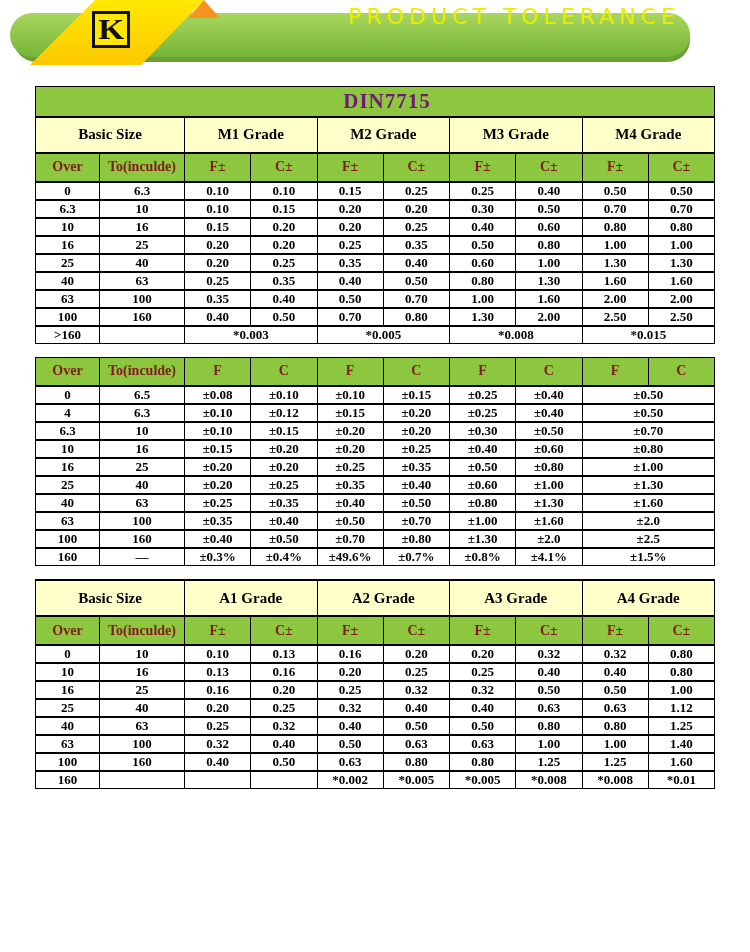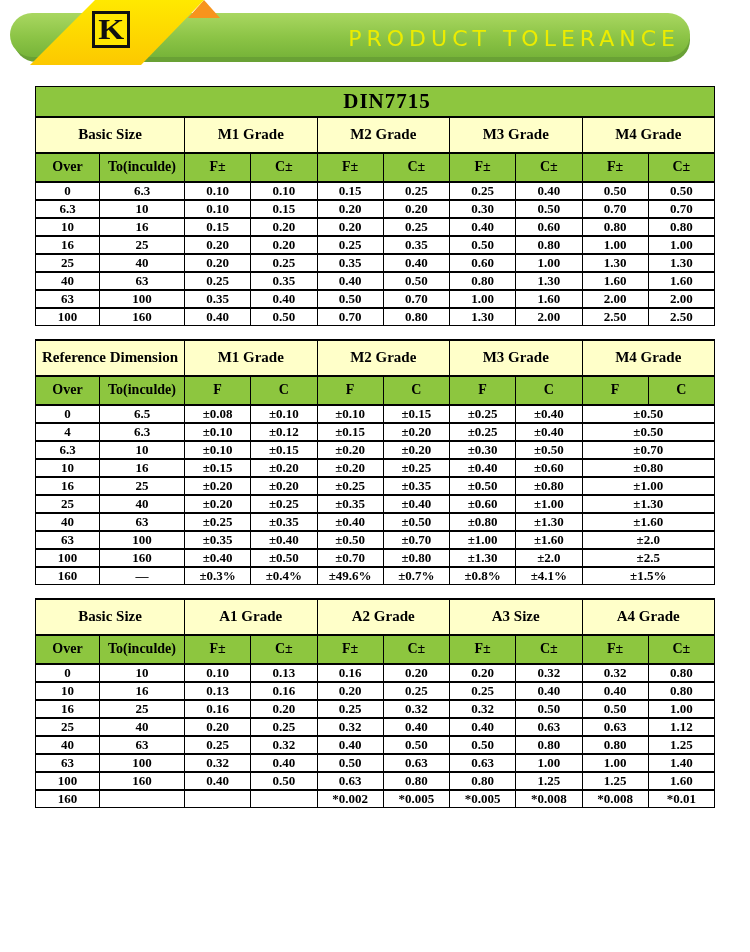--- a/index.html
+++ b/index.html
@@ -32,21 +32,21 @@
     background: #ffe600;
     border: 3px solid #101010;
     display: flex; align-items: center; justify-content: center;
   }
   .logo-box span {
     font-family: "Liberation Serif", serif;
     font-weight: bold; font-size: 29px; line-height: 1;
     color: #101010; transform: scaleX(1.15);
   }
   .banner-title {
-    position: absolute; right: 70px; top: 26px;
+    position: absolute; right: 70px; top: 4px;
     font-family: "DejaVu Sans", sans-serif;
     font-size: 22px; letter-spacing: 5px;
     color: #ecec00;
   }
 
   
   .tables { margin: 20px 35px 0 35px; }
   table.tol-table {
     width: 680px;
     border-collapse: collapse;
@@ -56,39 +56,39 @@
   }
   table.tol-table td {
     border: 1px solid #000;
     text-align: center;
     vertical-align: middle;
     overflow: hidden;
     white-space: nowrap;
   }
   tr.title-row td {
     background: #8dc63f;
-    color: #000000;
+    color: #701a75;
     font-weight: bold;
     font-size: 21px;
     letter-spacing: 1px;
     height: 30px;
     padding-left: 24px;
   }
   tr.grade-row td {
     background: #ffffc9;
     color: #000;
     font-weight: bold;
     font-size: 15px;
     height: 36px;
     border-top-width: 2px;
     border-bottom-width: 2px;
   }
   tr.sub-row td {
     background: #8dc63f;
-    color: #000000;
+    color: #7f1d1d;
     font-weight: bold;
     font-size: 14px;
     height: 29px;
     border-bottom-width: 2px;
   }
   tbody.data-body td {
     background: #ffffff;
     color: #000;
     font-weight: bold;
     font-size: 13px;
@@ -247,44 +247,45 @@
           <td>160</td>
           <td>0.40</td>
           <td>0.50</td>
           <td>0.70</td>
           <td>0.80</td>
           <td>1.30</td>
           <td>2.00</td>
           <td>2.50</td>
           <td>2.50</td>
         </tr>
+        <tr>
+          <td>&gt;160</td>
+          <td></td>
+          <td colspan="2">*0.003</td>
+          <td colspan="2">*0.005</td>
+          <td colspan="2">*0.008</td>
+          <td colspan="2">*0.015</td>
+        </tr>
       </tbody>
   </table>
 
   <table class="tol-table">
     <colgroup>
       <col style="width:64px">
         <col style="width:85px">
       <col>
         <col>
         <col>
         <col>
         <col>
         <col>
         <col>
         <col>
     </colgroup>
     <thead>
-      <tr class="grade-row">
-        <td colspan="2">Reference Dimension</td>
-        <td colspan="2">M1 Grade</td>
-        <td colspan="2">M2 Grade</td>
-        <td colspan="2">M3 Grade</td>
-        <td colspan="2">M4 Grade</td>
-      </tr>
       <tr class="sub-row">
         <td>Over</td>
         <td>To(inculde)</td>
         <td>F</td>
         <td>C</td>
         <td>F</td>
         <td>C</td>
         <td>F</td>
         <td>C</td>
         <td>F</td>
@@ -416,21 +417,21 @@
         <col>
         <col>
         <col>
         <col>
     </colgroup>
     <thead>
       <tr class="grade-row">
         <td colspan="2">Basic Size</td>
         <td colspan="2">A1 Grade</td>
         <td colspan="2">A2 Grade</td>
-        <td colspan="2">A3 Size</td>
+        <td colspan="2">A3 Grade</td>
         <td colspan="2">A4 Grade</td>
       </tr>
       <tr class="sub-row">
         <td>Over</td>
         <td>To(inculde)</td>
         <td>F±</td>
         <td>C±</td>
         <td>F±</td>
         <td>C±</td>
         <td>F±</td>

